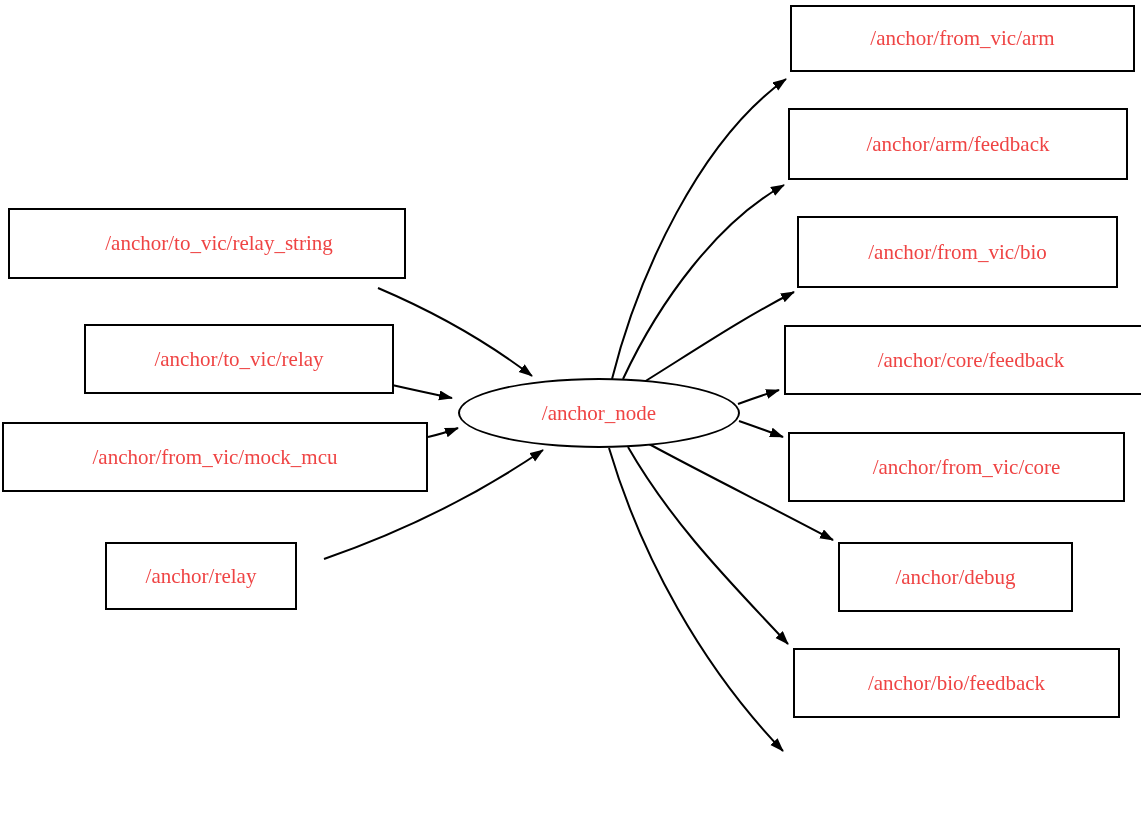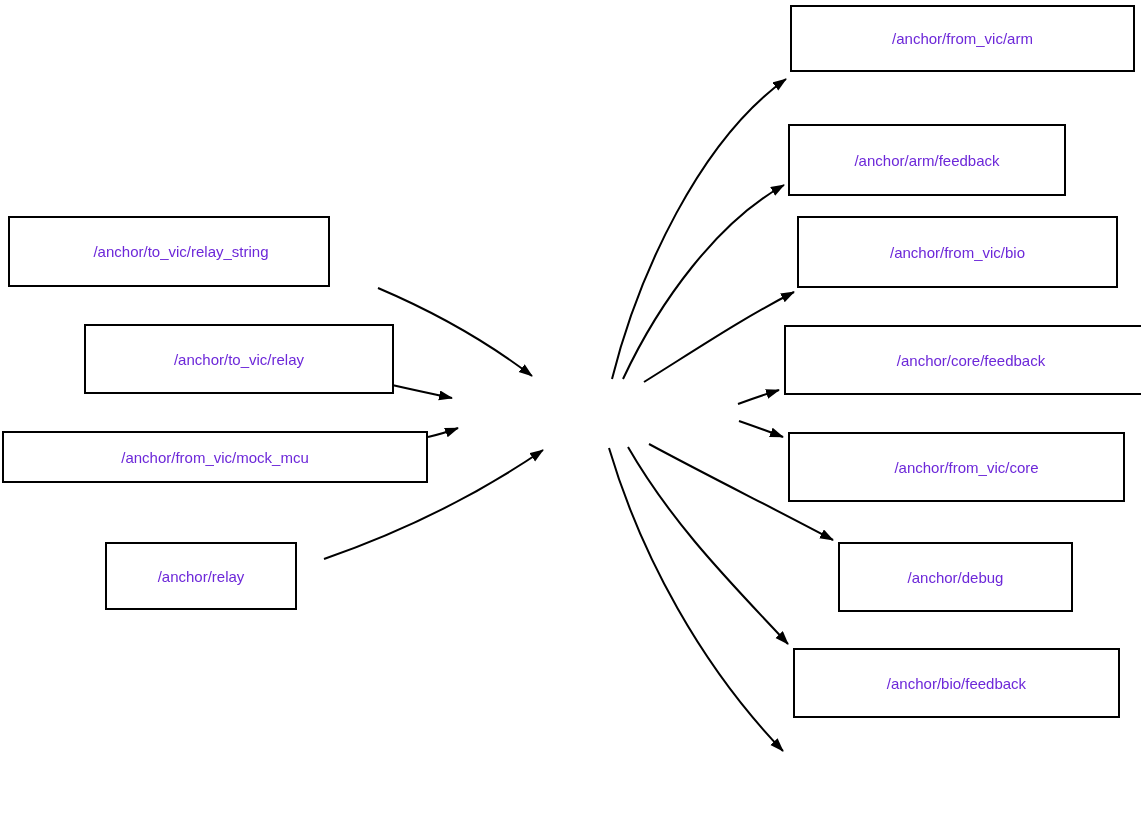--- a/index.html
+++ b/index.html
@@ -20,27 +20,28 @@
     left: 0;
     top: 0;
     width: 1141px;
     height: 828px;
   }
   .node {
     position: absolute;
     box-sizing: border-box;
     background: #ffffff;
     border: 2px solid #000000;
-    color: #6d28d9;
-    font-size: 15px;
+    color: #ef4444;
+    font-size: 21px;
     display: flex;
     align-items: center;
     justify-content: center;
     text-align: center;
     white-space: nowrap;
+    font-family: Liberation Serif, serif;
   }
   .node.ellipse {
     border-radius: 50%;
   }
   .edge {
     fill: none;
     stroke: #000000;
     stroke-width: 2;
   }
 </style>
@@ -64,27 +65,28 @@
     <path class="edge" marker-end="url(#arrow)" d="M 612 379 C 638 275 700 140 786 79"></path>
     <path class="edge" marker-end="url(#arrow)" d="M 623 379 C 660 300 718 222 784 185"></path>
     <path class="edge" marker-end="url(#arrow)" d="M 644 382 C 700 347 745 317 794 292"></path>
     <path class="edge" marker-end="url(#arrow)" d="M 738 404 Q 760 396 779 390"></path>
     <path class="edge" marker-end="url(#arrow)" d="M 739 421 Q 762 429 783 437"></path>
     <path class="edge" marker-end="url(#arrow)" d="M 649 444 C 712 478 775 509 833 540"></path>
     <path class="edge" marker-end="url(#arrow)" d="M 628 447 C 674 527 736 588 788 644"></path>
     <path class="edge" marker-end="url(#arrow)" d="M 609 448 C 641 556 702 667 783 751"></path>
   </svg>
 
-  <div class="node" style="left:8px; top:216px; width:322px; height:71px;padding-left:24px;">/anchor/to_vic/relay_string</div>
+  <div class="node" style="left:8px; top:208px; width:398px; height:71px;padding-left:24px;">/anchor/to_vic/relay_string</div>
   <div class="node" style="left:60px; top:324px; width:310px; height:70px;margin-left:24px;">/anchor/to_vic/relay</div>
-  <div class="node" style="left:2px; top:431px; width:426px; height:52px;">/anchor/from_vic/mock_mcu</div>
+  <div class="node" style="left:2px; top:422px; width:426px; height:70px;">/anchor/from_vic/mock_mcu</div>
   <div class="node" style="left:105px; top:542px; width:192px; height:68px;">/anchor/relay</div>
 
+  <div class="node ellipse" style="left:458px; top:378px; width:282px; height:70px;">/anchor_node</div>
 
   <div class="node" style="left:790px; top:5px; width:345px; height:67px;">/anchor/from_vic/arm</div>
-  <div class="node" style="left:788px; top:108px; width:278px; height:72px;margin-top:16px;">/anchor/arm/feedback</div>
+  <div class="node" style="left:788px; top:108px; width:340px; height:72px;">/anchor/arm/feedback</div>
   <div class="node" style="left:797px; top:216px; width:321px; height:72px;text-align:right;">/anchor/from_vic/bio</div>
   <div class="node" style="left:784px; top:325px; width:374px; height:70px;">/anchor/core/feedback</div>
   <div class="node" style="left:788px; top:432px; width:337px; height:70px;padding-left:20px;">/anchor/from_vic/core</div>
   <div class="node" style="left:793px; top:648px; width:327px; height:70px;">/anchor/bio/feedback</div>
   <div class="node" style="left:838px; top:542px; width:235px; height:70px;">/anchor/debug</div>
 
 </div>
 
 </body></html>

